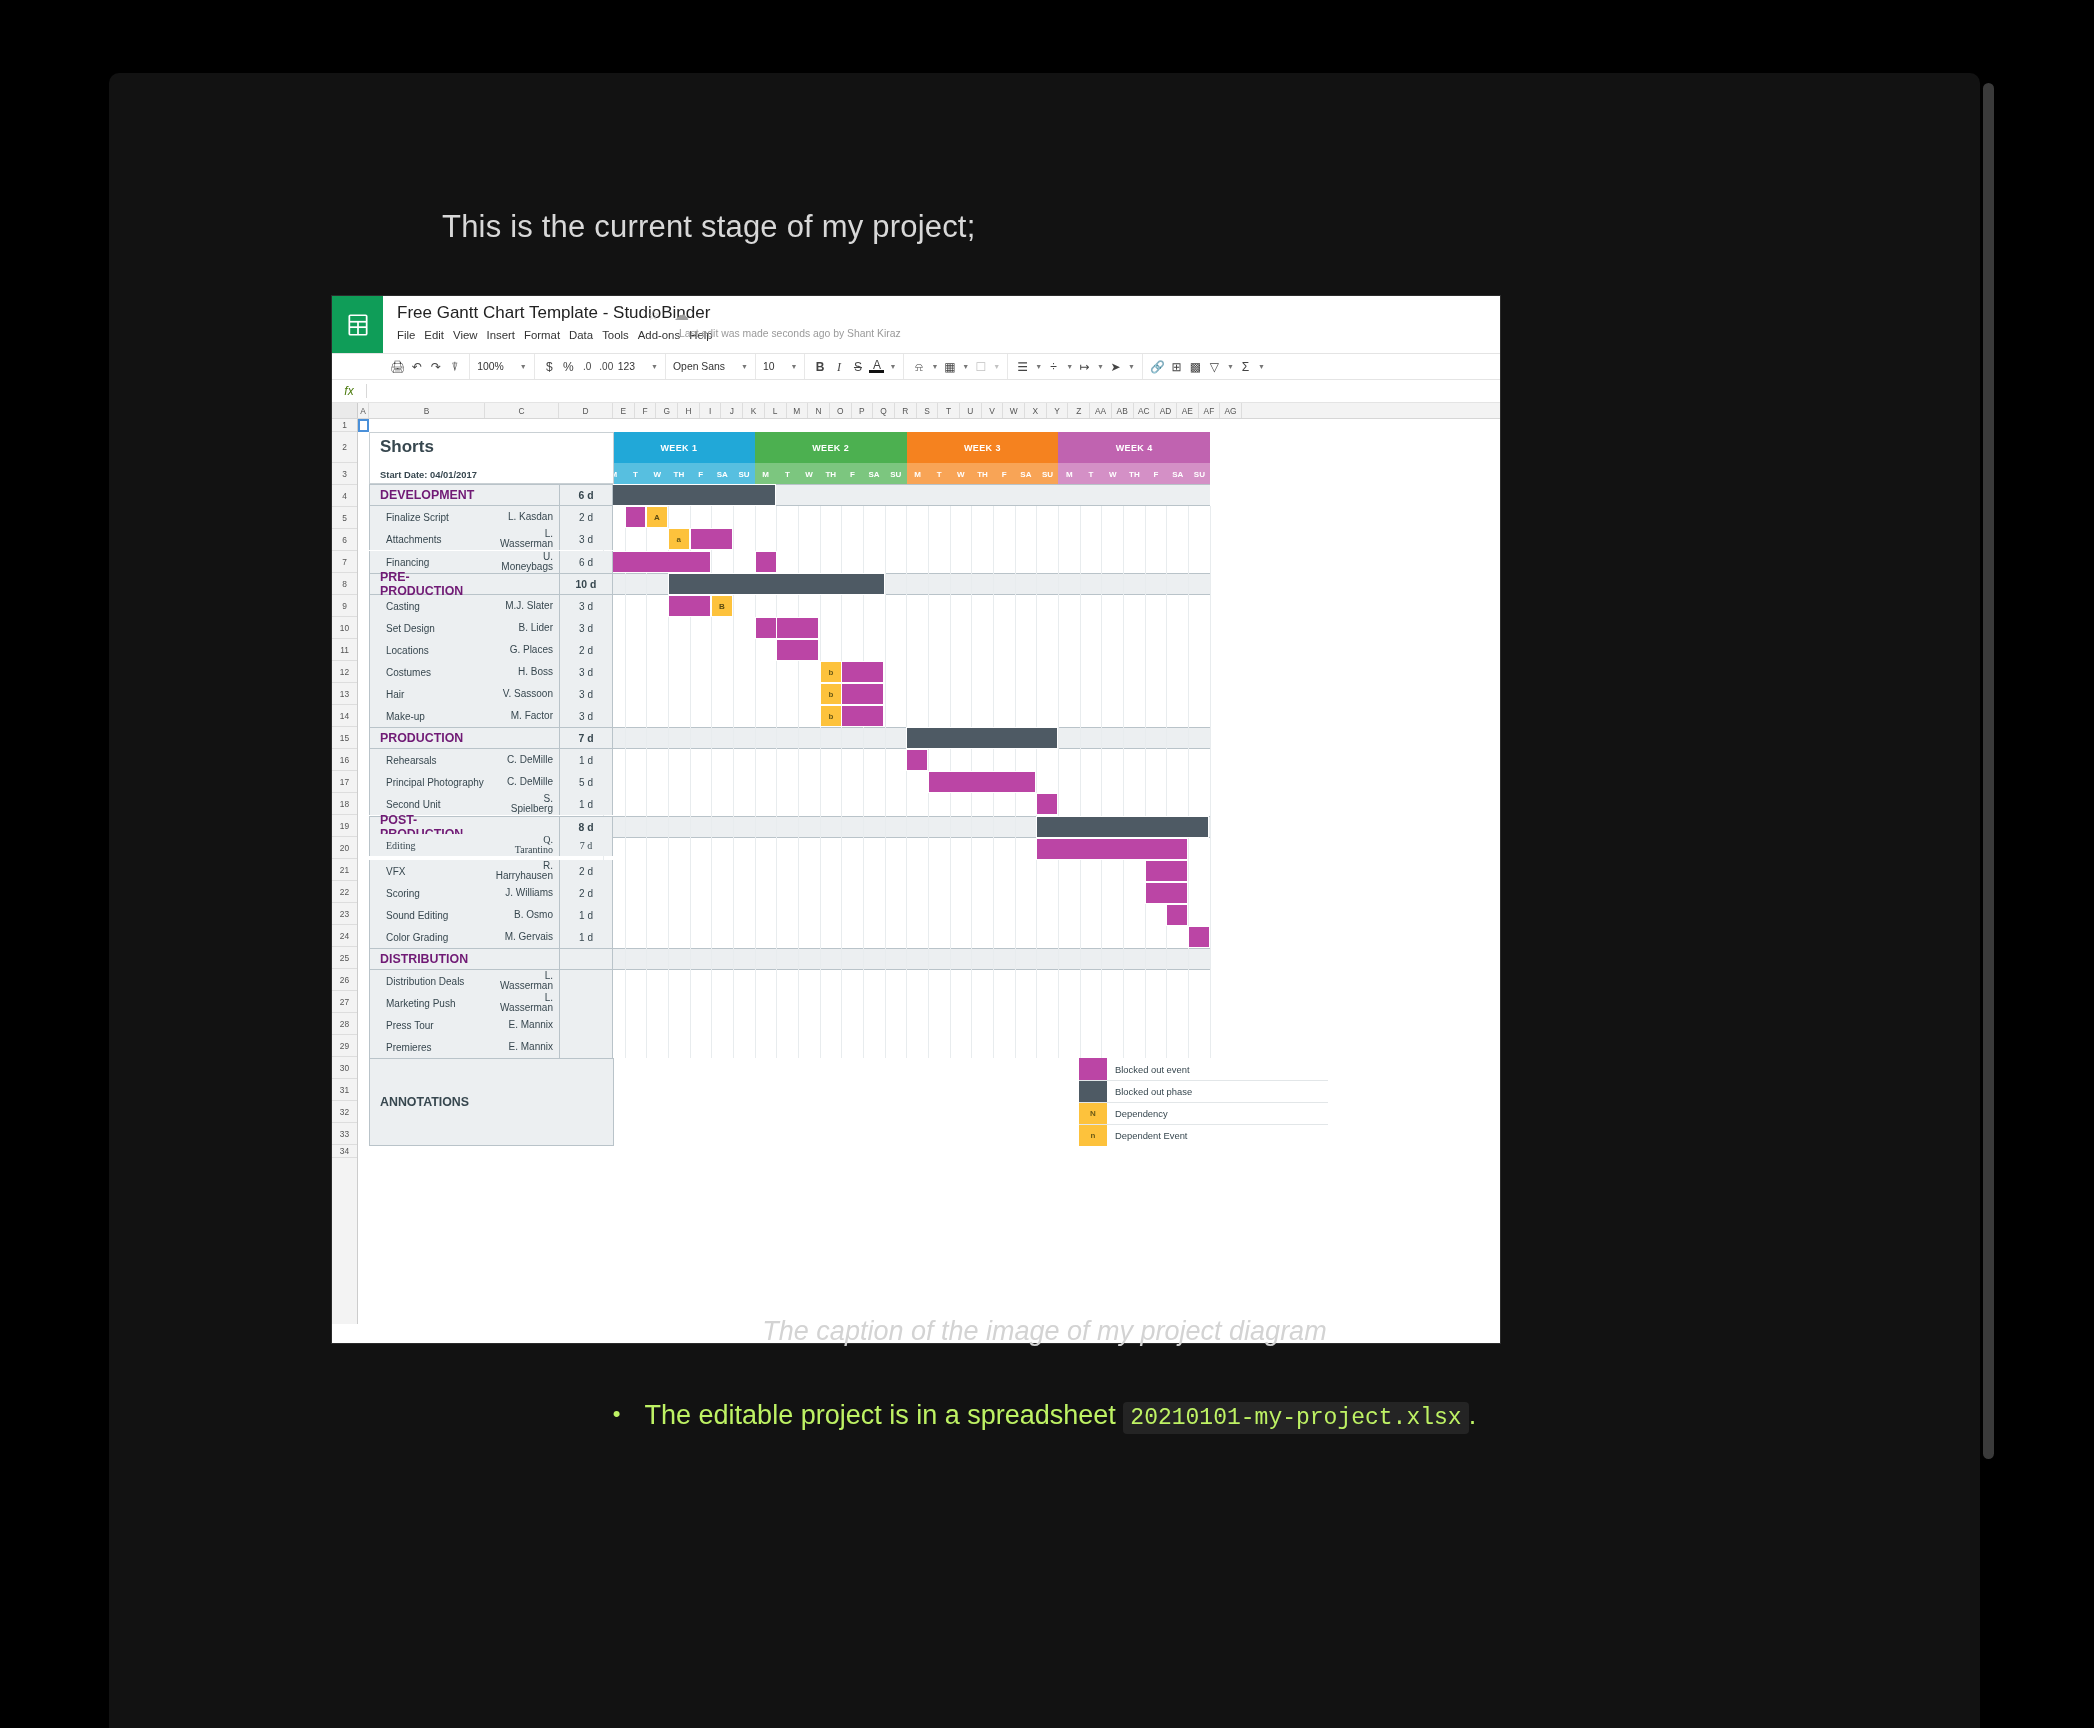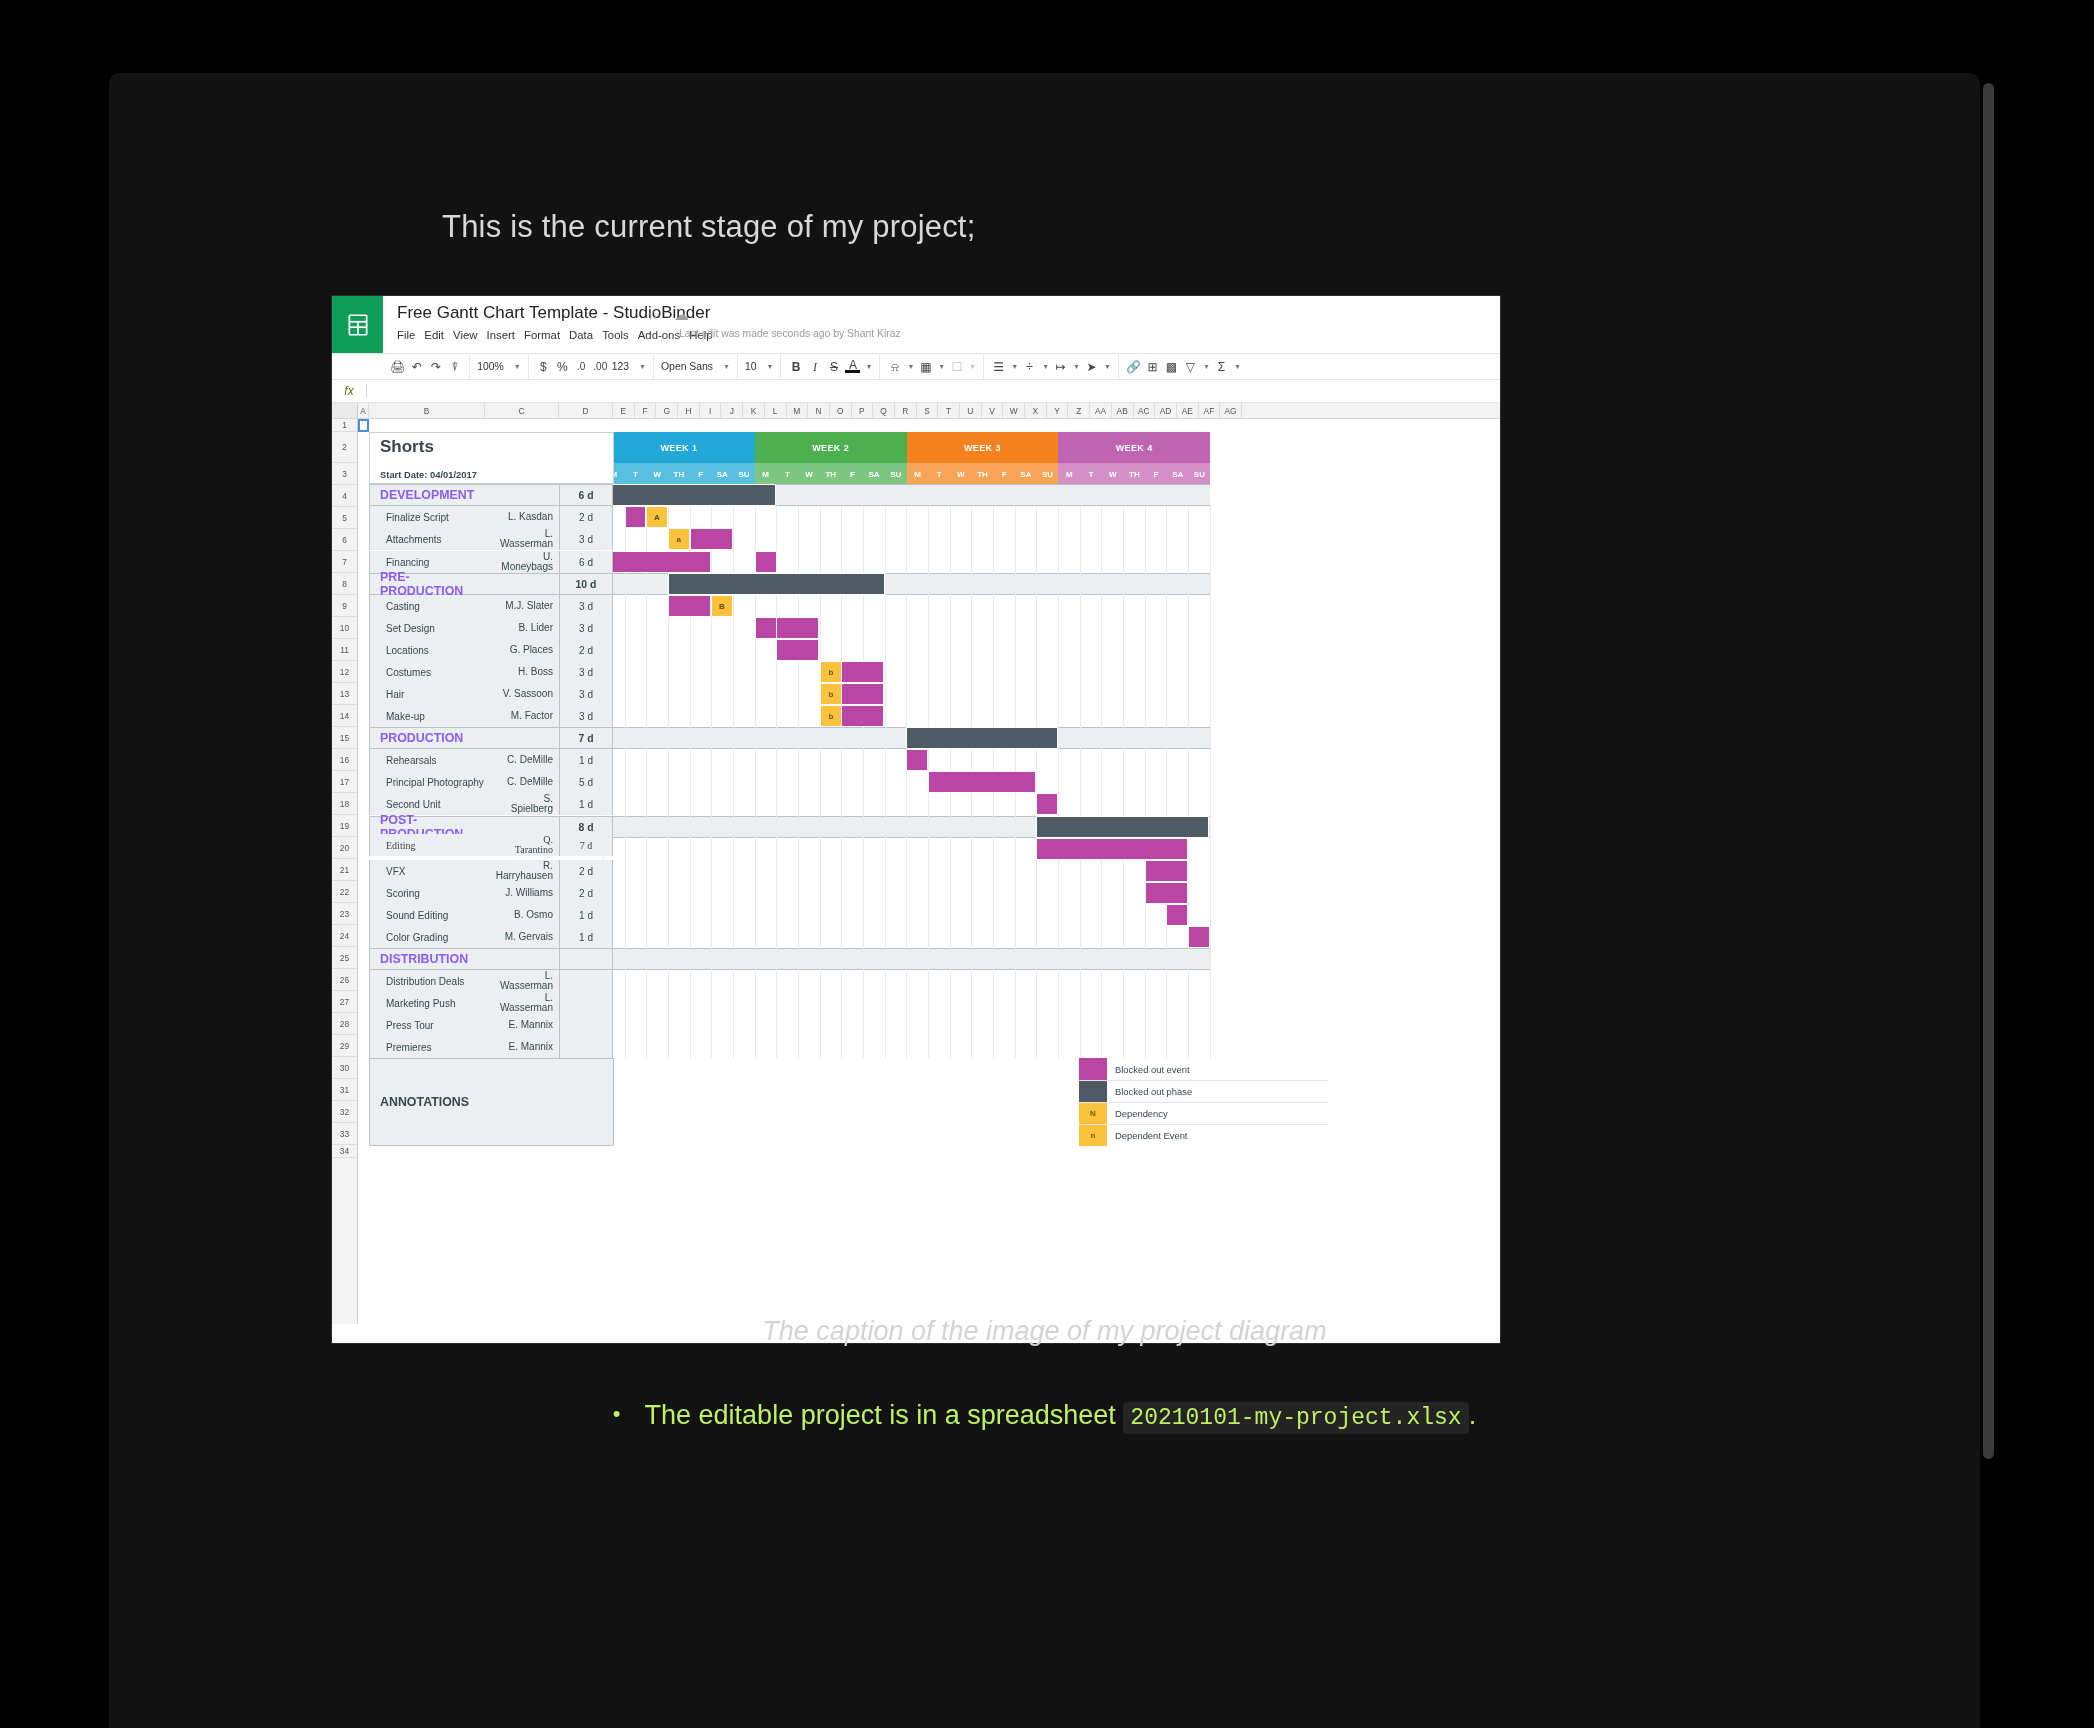--- a/index.html
+++ b/index.html
@@ -130,21 +130,21 @@
   #toolbar .tgroup:last-child{border-right:none;}
   .tb{
     font-size:12px; color:#444;
     min-width:15px; text-align:center;
     line-height:1;
   }
   .tb.small{ font-size:10px; }
   .caret{ color:#777; font-size:7px; margin-left:1px; }
   .tb-box{
     font-size:10.4px; color:#333;
-    display:flex; align-items:center; gap:9px;
+    display:flex; align-items:center; gap:15px;
   }
   .tb-dim{ color:#c2c2c2; }
   .tb-underline-a{ border-bottom:3px solid #111; line-height:0.9; }
 
   
   #formulabar{
     position:relative; height:23px; background:#fff;
     border-bottom:1px solid #e4e4e4;
     display:flex; align-items:center;
   }
@@ -208,21 +208,21 @@
   .lbl-c{
     position:absolute; left:0; right:6px; top:0; bottom:0;
     display:flex; align-items:center; justify-content:flex-end;
     font-size:10px; color:#37474f; text-align:right; line-height:1.05;
   }
   .lbl-d{
     position:absolute; left:0; right:0; top:0; bottom:0;
     display:flex; align-items:center; justify-content:center;
     font-size:10px; color:#37474f;
   }
-  .phase .lbl-b{ font-weight:bold; font-size:12.4px; color:#8b5cf6; }
+  .phase .lbl-b{ font-weight:bold; font-size:12.4px; color:#701a75; }
   .phase .lbl-d{ font-weight:bold; font-size:10.4px; }
 
   
   #tl{
     position:absolute;
     left:245px; top:0;
     width:607px;
   }
   .bar{
     position:absolute; top:0; bottom:0;

